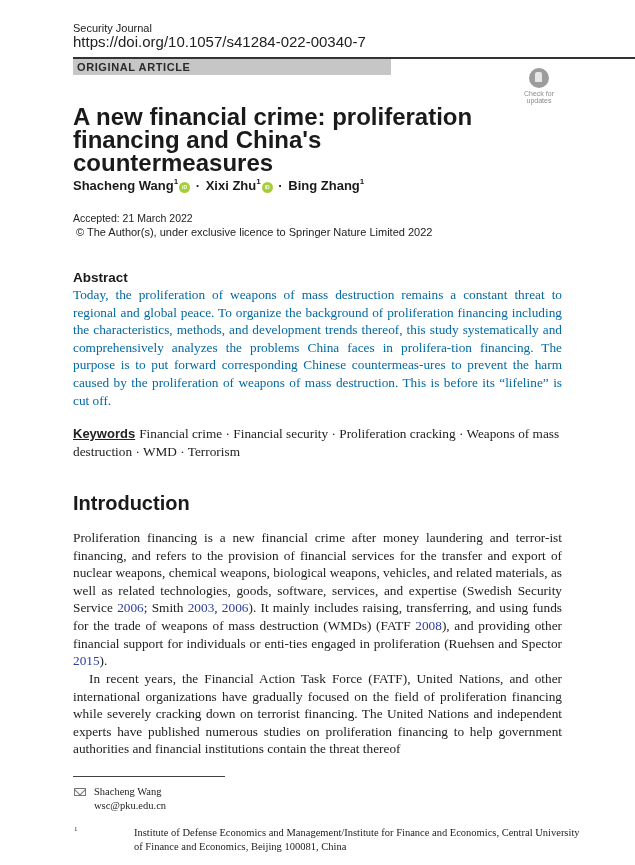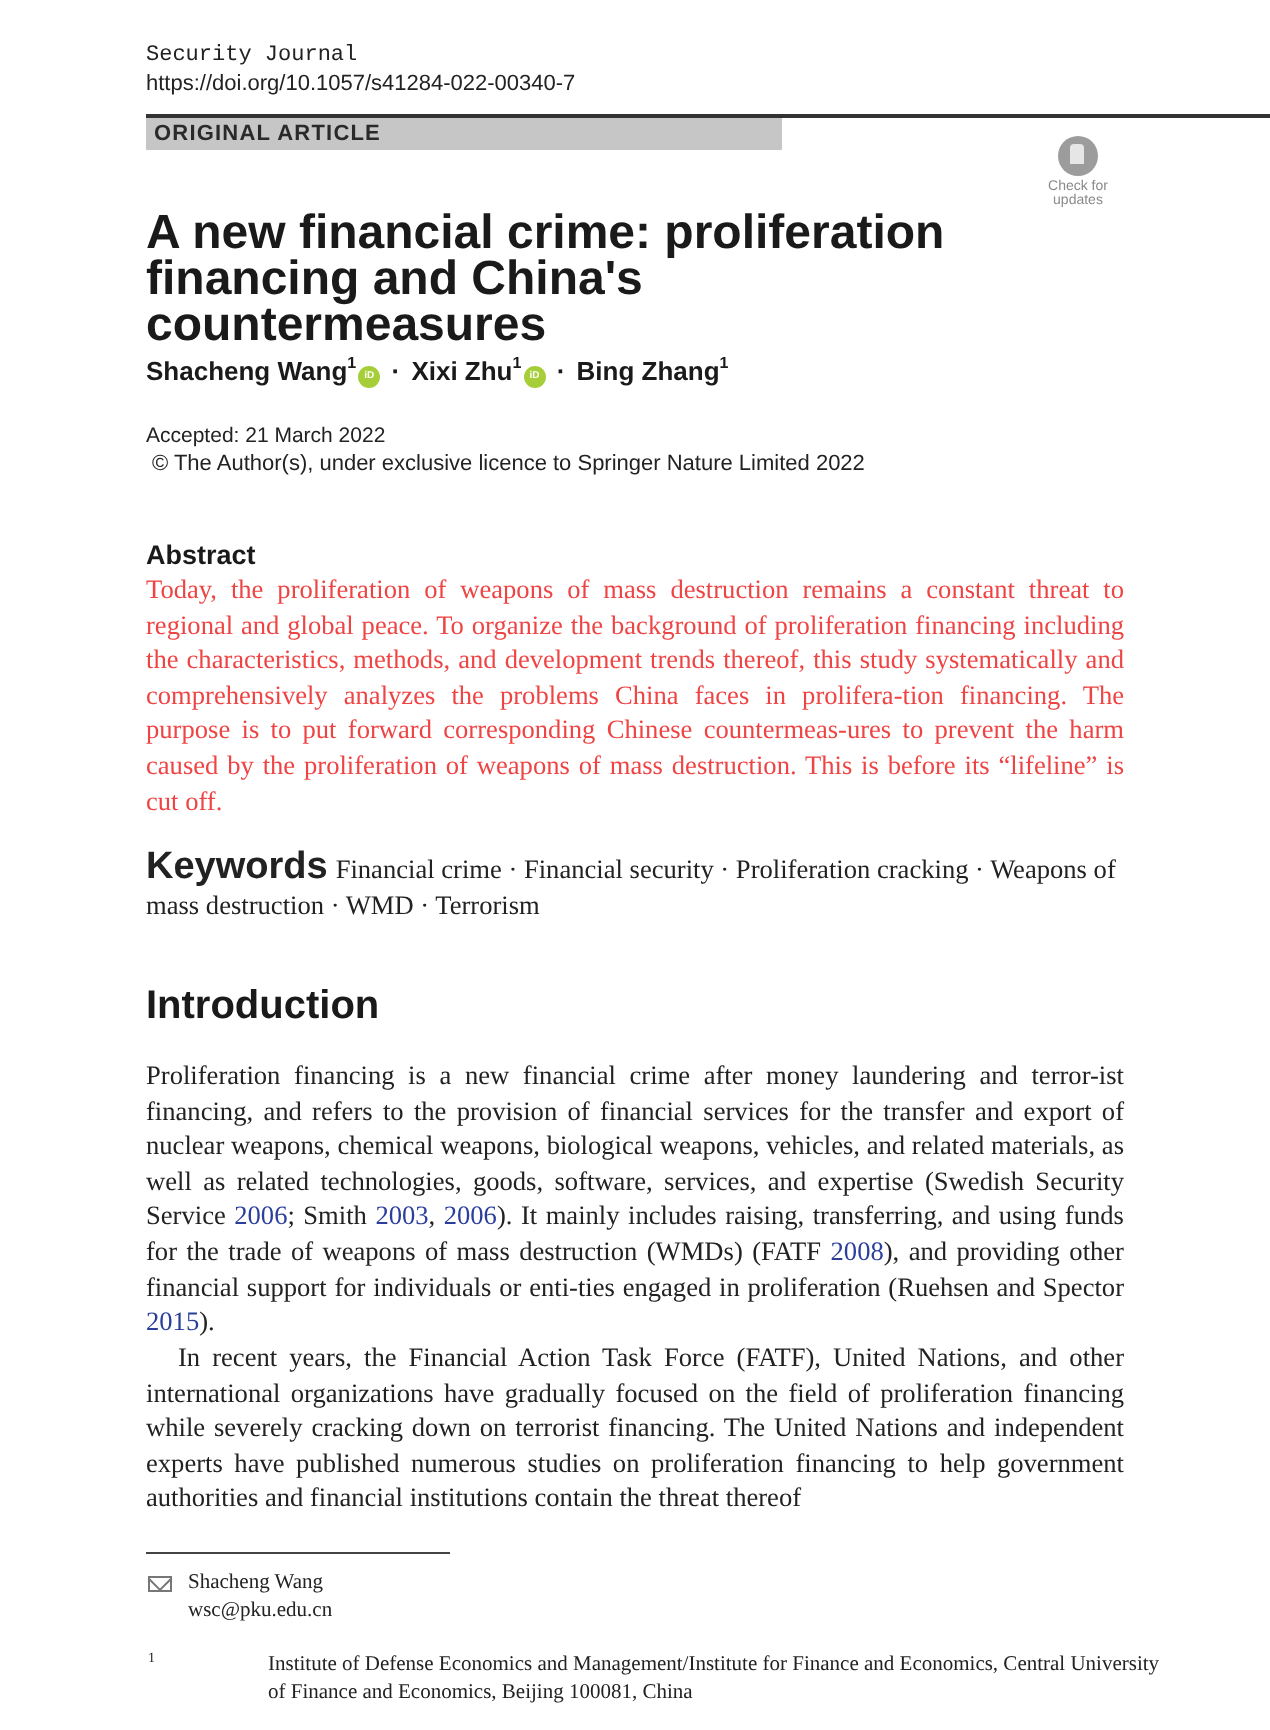--- a/index.html
+++ b/index.html
@@ -1,21 +1,21 @@
 <!DOCTYPE html>
 <html><head>
 <meta charset="utf-8">
 <style>
   html, body { margin: 0; padding: 0; background: #ffffff; }
   body { width: 635px; height: 865px; position: relative; overflow: hidden; color: #1a1a1a; }
   .sans { font-family: "Liberation Sans", "DejaVu Sans", sans-serif; }
   .serif { font-family: "Liberation Serif", "DejaVu Serif", serif; }
 
-  .journal { position: absolute; left: 73px; top: 21px; font-size: 11px; line-height: 14px; color: #222; font-family: Liberation Mono, monospace; }
-  .doi { position: absolute; left: 73px; top: 35px; font-size: 11px; line-height: 14px; color: #222; text-decoration: none; }
+  .journal { position: absolute; left: 73px; top: 21px; font-size: 11px; line-height: 14px; color: #222; }
+  .doi { position: absolute; left: 73px; top: 35px; font-size: 15px; line-height: 14px; color: #222; text-decoration: none; }
 
   .rule-top { position: absolute; left: 73px; top: 57px; width: 562px; height: 2px; background: #333; }
   .article-type-bar { position: absolute; left: 73px; top: 59px; width: 318px; height: 16px; background: #c6c6c6; }
   .article-type { position: absolute; left: 77px; top: 60px; font-size: 11px; font-weight: bold; letter-spacing: 0.6px; line-height: 14px; color: #2a2a2a; }
 
   .check-updates { position: absolute; left: 518px; top: 68px; width: 42px; height: 42px; text-align: center; cursor: pointer; }
   .check-circle { width: 20px; height: 20px; border-radius: 50%; background: #9c9c9c; margin: 0 auto; position: relative; }
   .check-circle::after { content: ""; position: absolute; left: 6px; top: 4px; width: 7px; height: 10px; background: #e6e6e6; border-radius: 2px 2px 0 0; }
   .check-text { font-size: 7px; line-height: 7px; color: #8a8a8a; margin-top: 2px; }
 
@@ -23,24 +23,24 @@
 
   .authors { position: absolute; left: 73px; top: 173px; font-size: 13px; font-weight: bold; line-height: 18px; color: #1a1a1a; white-space: nowrap; }
   .authors sup { font-size: 8px; vertical-align: 6px; }
   .orcid { display: inline-block; width: 11px; height: 11px; border-radius: 50%; background: #a6ce39; color: #fff; font-size: 5px; line-height: 11px; text-align: center; vertical-align: 1px; margin-left: 1px; cursor: pointer; }
   .sep { font-weight: bold; margin: 0 2px; }
 
   .accepted { position: absolute; left: 73px; top: 211px; font-size: 10.5px; line-height: 14px; color: #222; }
   .copyright { position: absolute; left: 76px; top: 225px; font-size: 11px; line-height: 14px; color: #222; }
 
   .abstract-heading { position: absolute; left: 73px; top: 269px; font-size: 13.5px; font-weight: bold; line-height: 17px; margin: 0; text-align: center; }
-  .abstract-body { position: absolute; left: 73px; top: 286px; width: 489px; font-size: 13.3px; line-height: 17.6px; text-align: justify; color: #ef4444; margin: 0; }
+  .abstract-body { position: absolute; left: 73px; top: 286px; width: 489px; font-size: 13.3px; line-height: 17.6px; text-align: justify; color: #0369a1; margin: 0; }
 
   .keywords { position: absolute; left: 73px; top: 425px; width: 489px; font-size: 13.3px; line-height: 18px; color: #222; }
-  .kw-label { font-family: "Liberation Sans", "DejaVu Sans", sans-serif; font-weight: bold; font-size: 19px; margin-right: 4px; }
+  .kw-label { font-family: "Liberation Sans", "DejaVu Sans", sans-serif; font-weight: bold; font-size: 13px; margin-right: 4px; text-decoration: underline; }
 
   .intro-heading { position: absolute; left: 73px; top: 494px; font-size: 20px; font-weight: bold; line-height: 18px; margin: 0; }
   .intro-p1 { position: absolute; left: 73px; top: 529px; width: 489px; font-size: 13.3px; line-height: 17.6px; text-align: justify; color: #222; margin: 0; }
   .intro-p2 { position: absolute; left: 73px; top: 670px; width: 489px; font-size: 13.3px; line-height: 17.6px; text-align: justify; color: #222; margin: 0; text-indent: 16px; }
   .cite { color: #2b3e9c; cursor: pointer; }
 
   .footnote-rule { position: absolute; left: 73px; top: 776px; width: 152px; height: 1px; background: #444; }
   .mail-icon { position: absolute; left: 74px; top: 788px; width: 12px; height: 8px; border: 1px solid #777; box-sizing: border-box; }
   .mail-icon::before { content: ""; position: absolute; left: 1px; top: -3px; width: 7px; height: 7px; border-right: 1px solid #777; border-bottom: 1px solid #777; transform: rotate(45deg); }
   .corr-name { position: absolute; left: 94px; top: 785px; font-size: 10.5px; line-height: 13px; color: #222; }

